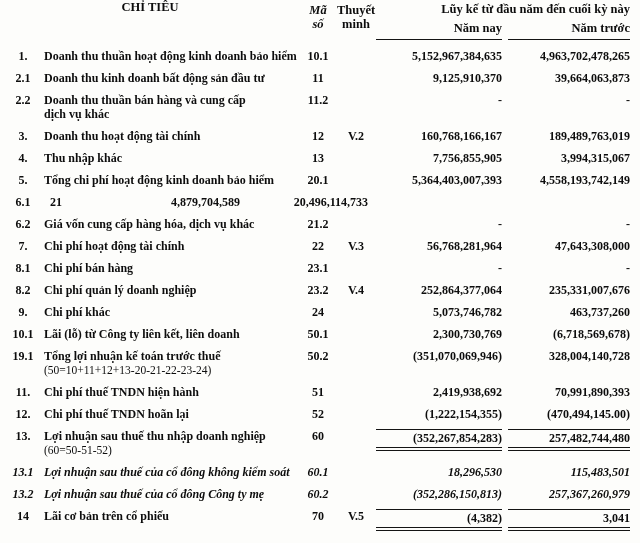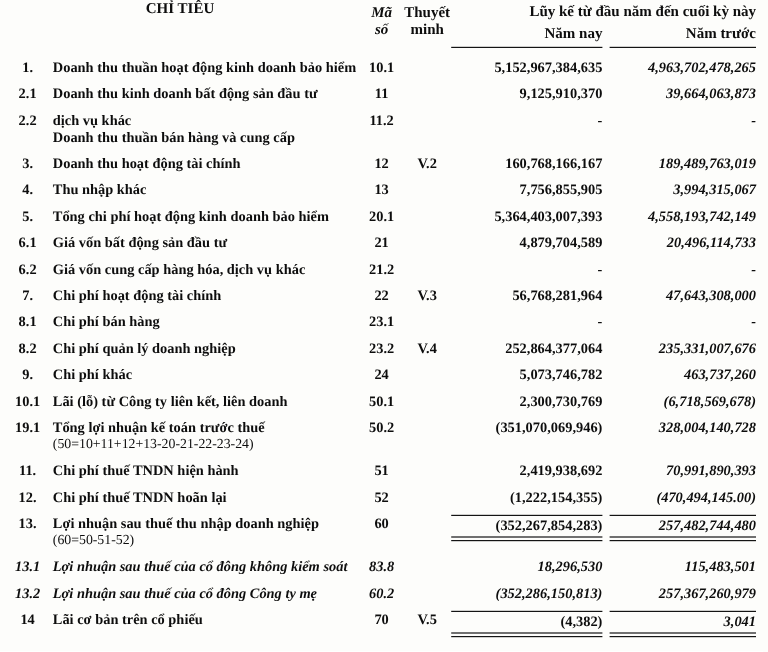--- a/index.html
+++ b/index.html
@@ -22,21 +22,21 @@
   .h-col2 { width:122px; margin-left:6px; }
   
   .row { display:flex; align-items:flex-start; line-height:14px; margin-bottom:8px; }
   .c-num { width:30px; margin-left:8px; text-align:center; }
   .c-label { width:256px; margin-left:6px; }
   .lbl-line { white-space:nowrap; }
   .sub { font-weight:normal; font-size:11.5px; white-space:nowrap; }
   .c-code { width:36px; text-align:center; }
   .c-note { width:40px; text-align:center; }
   .c-val { width:126px; text-align:right; white-space:nowrap; }
-  .c-val2 { width:122px; margin-left:6px;font-style:italic; }
+  .c-val2 { width:122px; margin-left:6px; }
   .row.italic { font-style:italic; }
   .row.total .c-val {
     border-top:1.5px solid #141414;
     border-bottom:4px double #141414;
     padding-top:1px; padding-bottom:2px;
   }
 </style>
 </head>
 <body>
 
@@ -87,22 +87,22 @@
     <div class="c-code">11</div>
     <div class="c-note"></div>
     <div class="c-val c-val1">9,125,910,370</div>
     <div class="c-val c-val2">39,664,063,873</div>
   </div>
 
   <div class="row">
     <div class="c-num">2.2</div>
     <div class="c-label">
       <div class="lbl-lines">
+            <div class="lbl-line">Doanh thu thuần bán hàng và cung cấp</div>
             <div class="lbl-line">dịch vụ khác</div>
-            <div class="lbl-line">Doanh thu thuần bán hàng và cung cấp</div>
           </div>
 
     </div>
     <div class="c-code">11.2</div>
     <div class="c-note"></div>
     <div class="c-val c-val1">-</div>
     <div class="c-val c-val2">-</div>
   </div>
 
   <div class="row">
@@ -142,26 +142,20 @@
 
     </div>
     <div class="c-code">20.1</div>
     <div class="c-note"></div>
     <div class="c-val c-val1">5,364,403,007,393</div>
     <div class="c-val c-val2">4,558,193,742,149</div>
   </div>
 
   <div class="row">
     <div class="c-num">6.1</div>
-    <div class="c-label">
-      <div class="lbl-lines">
-            <div class="lbl-line">Giá vốn bất động sản đầu tư</div>
-          </div>
-
-    </div>
     <div class="c-code">21</div>
     <div class="c-note"></div>
     <div class="c-val c-val1">4,879,704,589</div>
     <div class="c-val c-val2">20,496,114,733</div>
   </div>
 
   <div class="row">
     <div class="c-num">6.2</div>
     <div class="c-label">
       <div class="lbl-lines">
@@ -302,21 +296,21 @@
   </div>
 
   <div class="row italic">
     <div class="c-num">13.1</div>
     <div class="c-label">
       <div class="lbl-lines">
             <div class="lbl-line">Lợi nhuận sau thuế của cổ đông không kiểm soát</div>
           </div>
 
     </div>
-    <div class="c-code">83.8</div>
+    <div class="c-code">60.1</div>
     <div class="c-note"></div>
     <div class="c-val c-val1">18,296,530</div>
     <div class="c-val c-val2">115,483,501</div>
   </div>
 
   <div class="row italic">
     <div class="c-num">13.2</div>
     <div class="c-label">
       <div class="lbl-lines">
             <div class="lbl-line">Lợi nhuận sau thuế của cổ đông Công ty mẹ</div>

